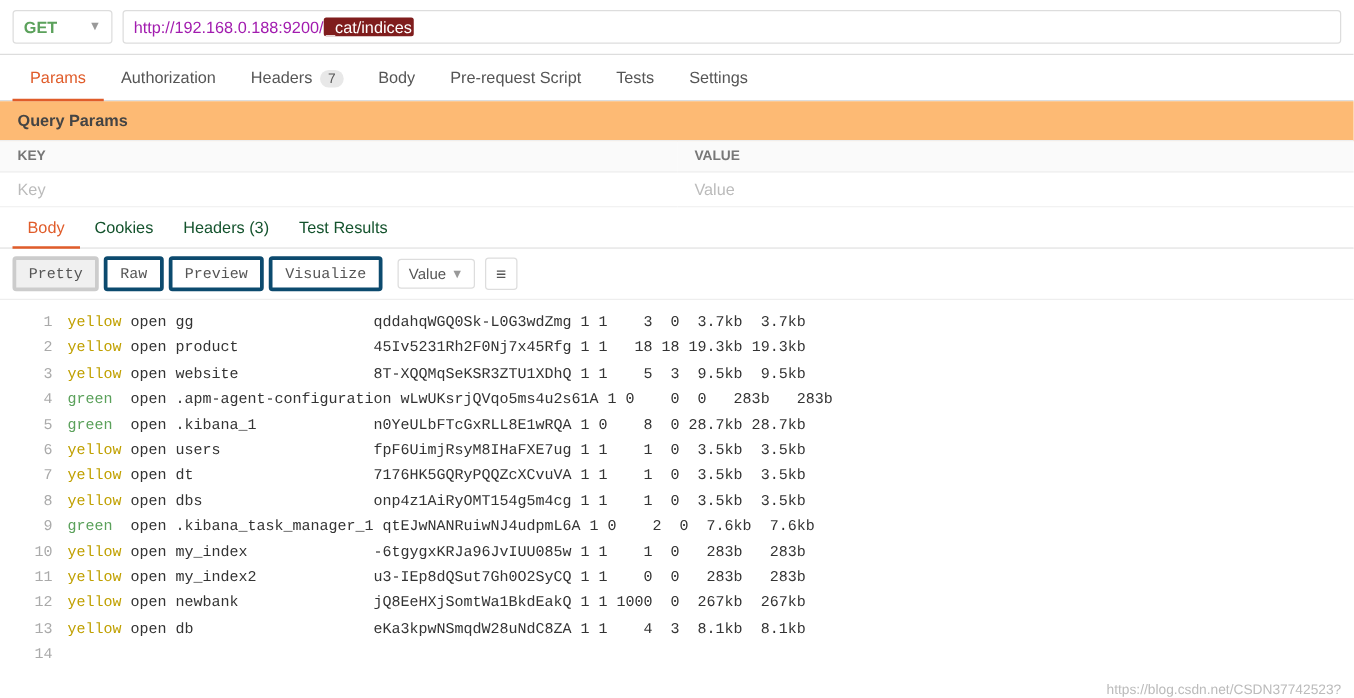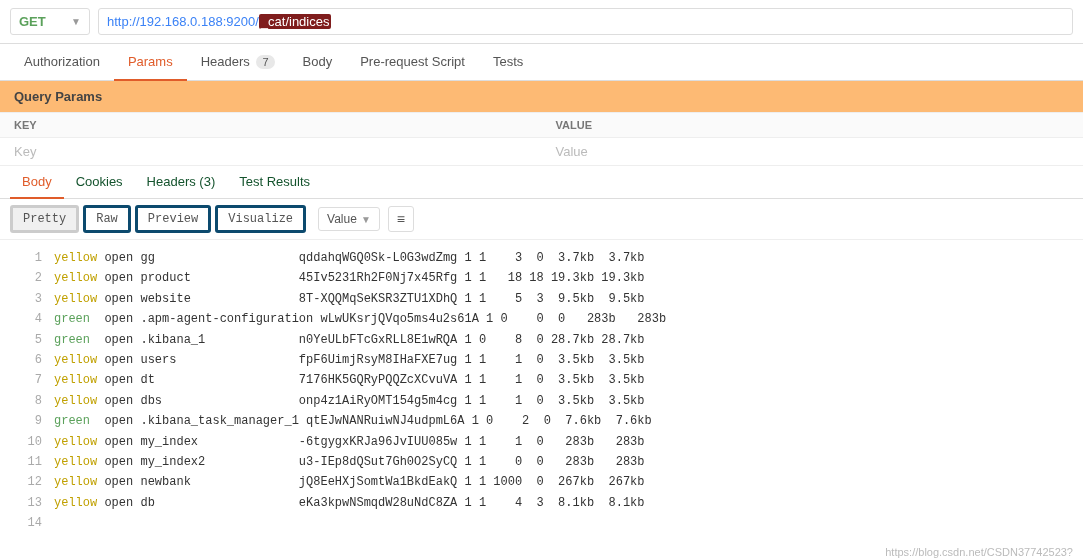--- a/index.html
+++ b/index.html
@@ -34,21 +34,21 @@
     .url-bar {
       flex: 1;
       border: 1px solid #ddd;
       border-radius: 3px;
       padding: 5px 8px;
       font-size: 13px;
       color: #333;
       display: flex;
       align-items: center;
     }
-    .url-text { color: #3b82f6; }
+    .url-text { color: #a21caf; }
     .url-highlight { background: #7f1d1d; color: #fff; padding: 0 2px; border-radius: 2px; }
 
     
     .nav-tabs {
       display: flex;
       border-bottom: 1px solid #ddd;
       padding: 0 10px;
       background: #fff;
     }
     .nav-tab {
@@ -210,26 +210,27 @@
     <span class="method-label">GET</span>
     <span class="chevron-icon">▼</span>
   </div>
   <div class="url-bar">
     <span class="url-text">http://192.168.0.188:9200/</span>
       <span class="url-highlight">_cat/indices</span>
   </div>
 </div>
 
 <div class="nav-tabs">
+  <div class="nav-tab active">Params</div>
   <div class="nav-tab">Authorization</div>
-  <div class="nav-tab active">Params</div>
   <div class="nav-tab">Headers <span class="badge">7</span></div>
   <div class="nav-tab">Body</div>
   <div class="nav-tab">Pre-request Script</div>
   <div class="nav-tab">Tests</div>
+  <div class="nav-tab">Settings</div>
 </div>
 
 <div class="section-title">Query Params</div>
 <table class="params-table">
   <thead>
     <tr>
       <th class="key-col">KEY</th>
       <th class="val-col">VALUE</th>
     </tr>
   </thead>

